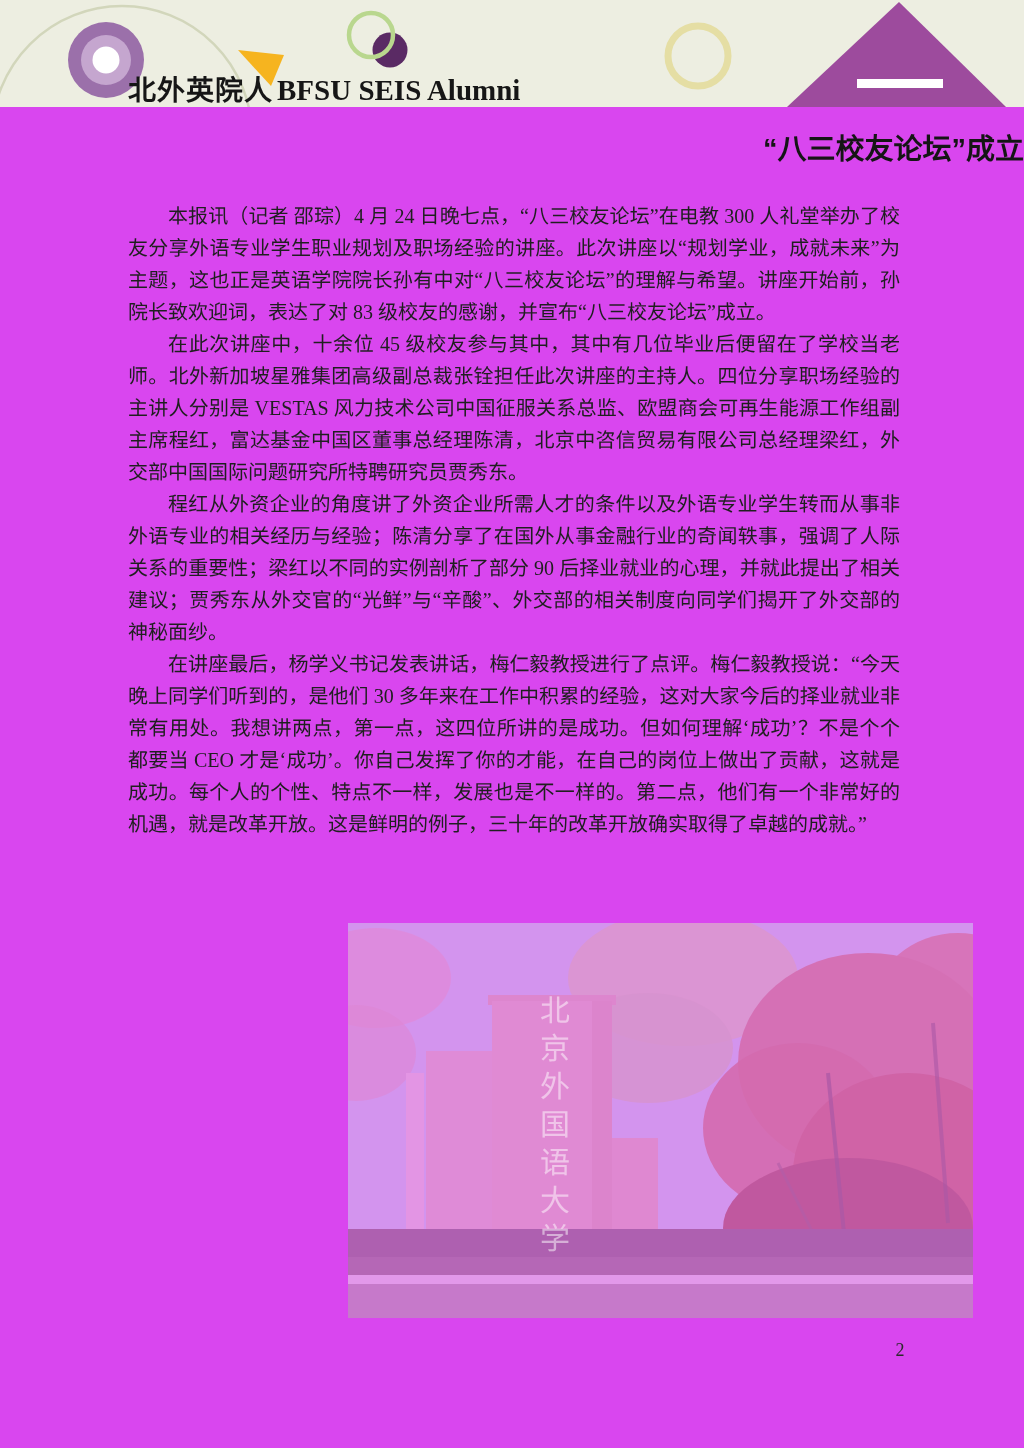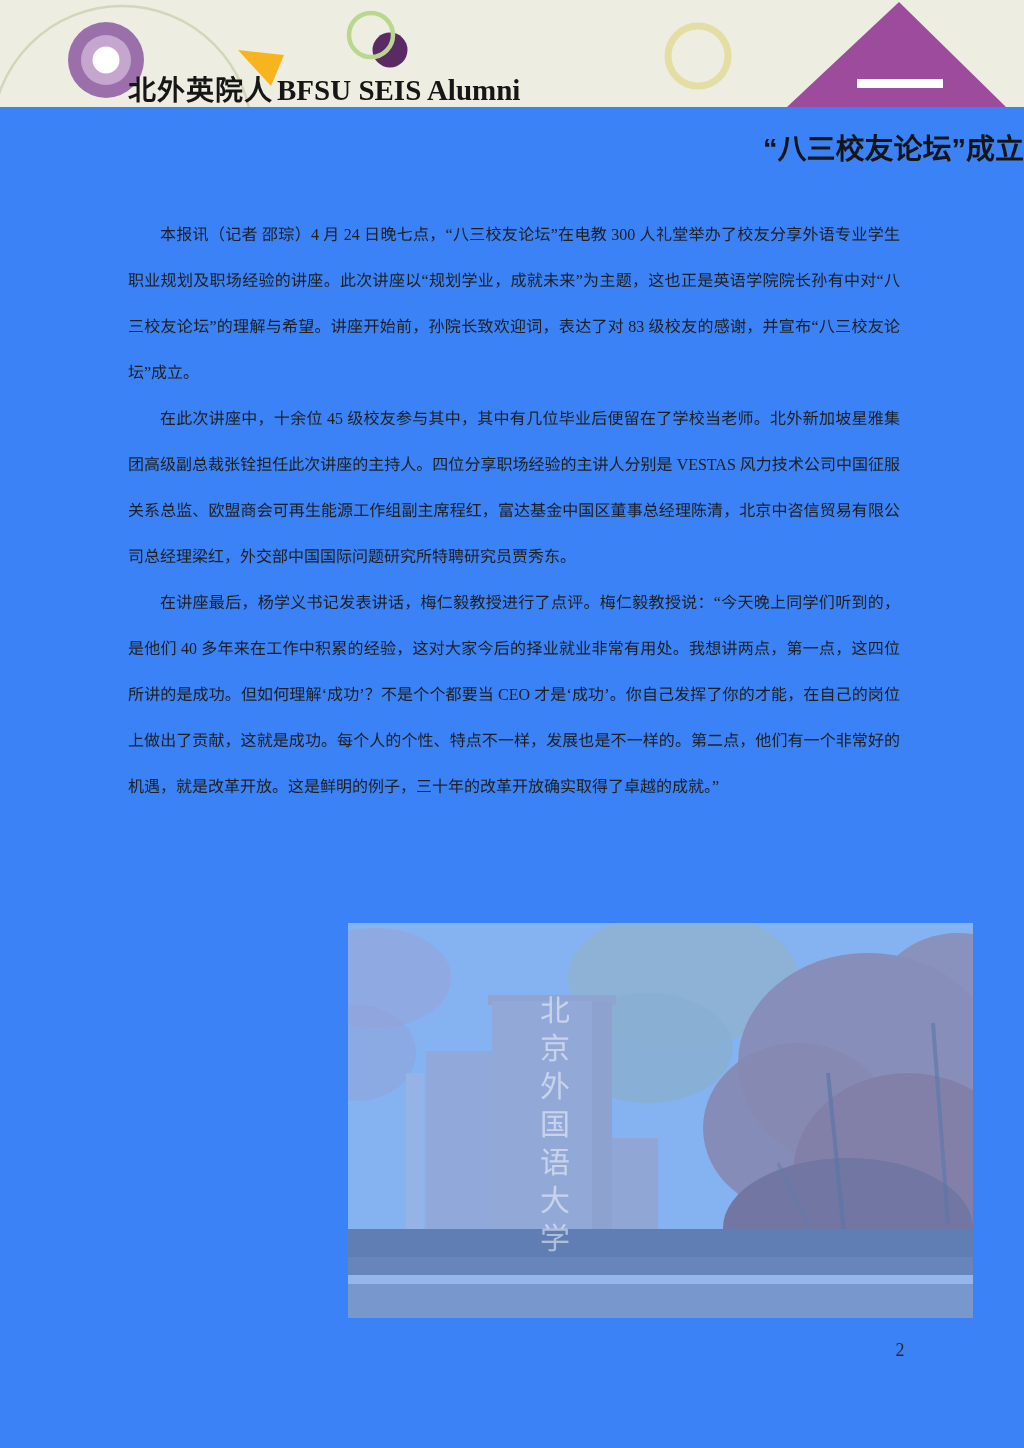--- a/index.html
+++ b/index.html
@@ -1,20 +1,20 @@
 <!DOCTYPE html>
 <html lang="zh-CN"><head>
 <meta charset="utf-8">
 <style>
   html,body{margin:0;padding:0;}
   body{background:#ffffff;}
   .page{
     position:relative;
     width:1024px;height:1448px;
-    background:#3b82f6;
+    background:#d946ef;
     overflow:hidden;
     font-family:"Liberation Serif","DejaVu Serif",serif;
   }
   
   .header-band{
     position:absolute;left:0;top:0;width:1024px;height:107px;
     background:#edeee1;
   }
   .header-band svg{position:absolute;left:0;top:0;display:block;}
   .brand{
@@ -33,23 +33,23 @@
   
   .article-title{
     position:absolute;left:0;top:130px;width:1024px;
     text-align:right;
     font-family:"Liberation Sans","DejaVu Sans",sans-serif;
     font-weight:700;font-size:29px;line-height:38px;
     color:#151515;
   }
   
   .article-body{
-    position:absolute;left:128px;top:212px;width:772px;
+    position:absolute;left:128px;top:200px;width:772px;
     z-index:2;
-    font-size:16px;line-height:46px;
+    font-size:20px;line-height:32px;
     text-align:justify;
     color:#1f1f1f;
   }
   .article-body p{margin:0;text-indent:2em;}
   
   .photo{
     position:absolute;left:348px;top:923px;width:625px;height:395px;
     z-index:1;overflow:hidden;
   }
   .photo svg{position:absolute;left:0;top:0;opacity:0.5;}
@@ -136,18 +136,19 @@
       <rect x="0" y="306" width="625" height="28" fill="#857b72"></rect>
       <rect x="0" y="352" width="625" height="9" fill="#eceae6"></rect>
       <rect x="0" y="361" width="625" height="34" fill="#b5ada6"></rect>
     </svg>
     <div class="calligraphy">北京外国语大学</div>
   </div>
 
   <div class="article-body">
     <p>本报讯（记者 邵琮）4 月 24 日晚七点，“八三校友论坛”在电教 300 人礼堂举办了校友分享外语专业学生职业规划及职场经验的讲座。此次讲座以“规划学业，成就未来”为主题，这也正是英语学院院长孙有中对“八三校友论坛”的理解与希望。讲座开始前，孙院长致欢迎词，表达了对 83 级校友的感谢，并宣布“八三校友论坛”成立。</p>
     <p>在此次讲座中，十余位 45 级校友参与其中，其中有几位毕业后便留在了学校当老师。北外新加坡星雅集团高级副总裁张铨担任此次讲座的主持人。四位分享职场经验的主讲人分别是 VESTAS 风力技术公司中国征服关系总监、欧盟商会可再生能源工作组副主席程红，富达基金中国区董事总经理陈清，北京中咨信贸易有限公司总经理梁红，外交部中国国际问题研究所特聘研究员贾秀东。</p>
-    <p>在讲座最后，杨学义书记发表讲话，梅仁毅教授进行了点评。梅仁毅教授说：“今天晚上同学们听到的，是他们 40 多年来在工作中积累的经验，这对大家今后的择业就业非常有用处。我想讲两点，第一点，这四位所讲的是成功。但如何理解‘成功’？不是个个都要当 CEO 才是‘成功’。你自己发挥了你的才能，在自己的岗位上做出了贡献，这就是成功。每个人的个性、特点不一样，发展也是不一样的。第二点，他们有一个非常好的机遇，就是改革开放。这是鲜明的例子，三十年的改革开放确实取得了卓越的成就。”</p>
+    <p>程红从外资企业的角度讲了外资企业所需人才的条件以及外语专业学生转而从事非外语专业的相关经历与经验；陈清分享了在国外从事金融行业的奇闻轶事，强调了人际关系的重要性；梁红以不同的实例剖析了部分 90 后择业就业的心理，并就此提出了相关建议；贾秀东从外交官的“光鲜”与“辛酸”、外交部的相关制度向同学们揭开了外交部的神秘面纱。</p>
+    <p>在讲座最后，杨学义书记发表讲话，梅仁毅教授进行了点评。梅仁毅教授说：“今天晚上同学们听到的，是他们 30 多年来在工作中积累的经验，这对大家今后的择业就业非常有用处。我想讲两点，第一点，这四位所讲的是成功。但如何理解‘成功’？不是个个都要当 CEO 才是‘成功’。你自己发挥了你的才能，在自己的岗位上做出了贡献，这就是成功。每个人的个性、特点不一样，发展也是不一样的。第二点，他们有一个非常好的机遇，就是改革开放。这是鲜明的例子，三十年的改革开放确实取得了卓越的成就。”</p>
   </div>
 
   <div class="page-number">2</div>
 
 </div>
 
 </body></html>

